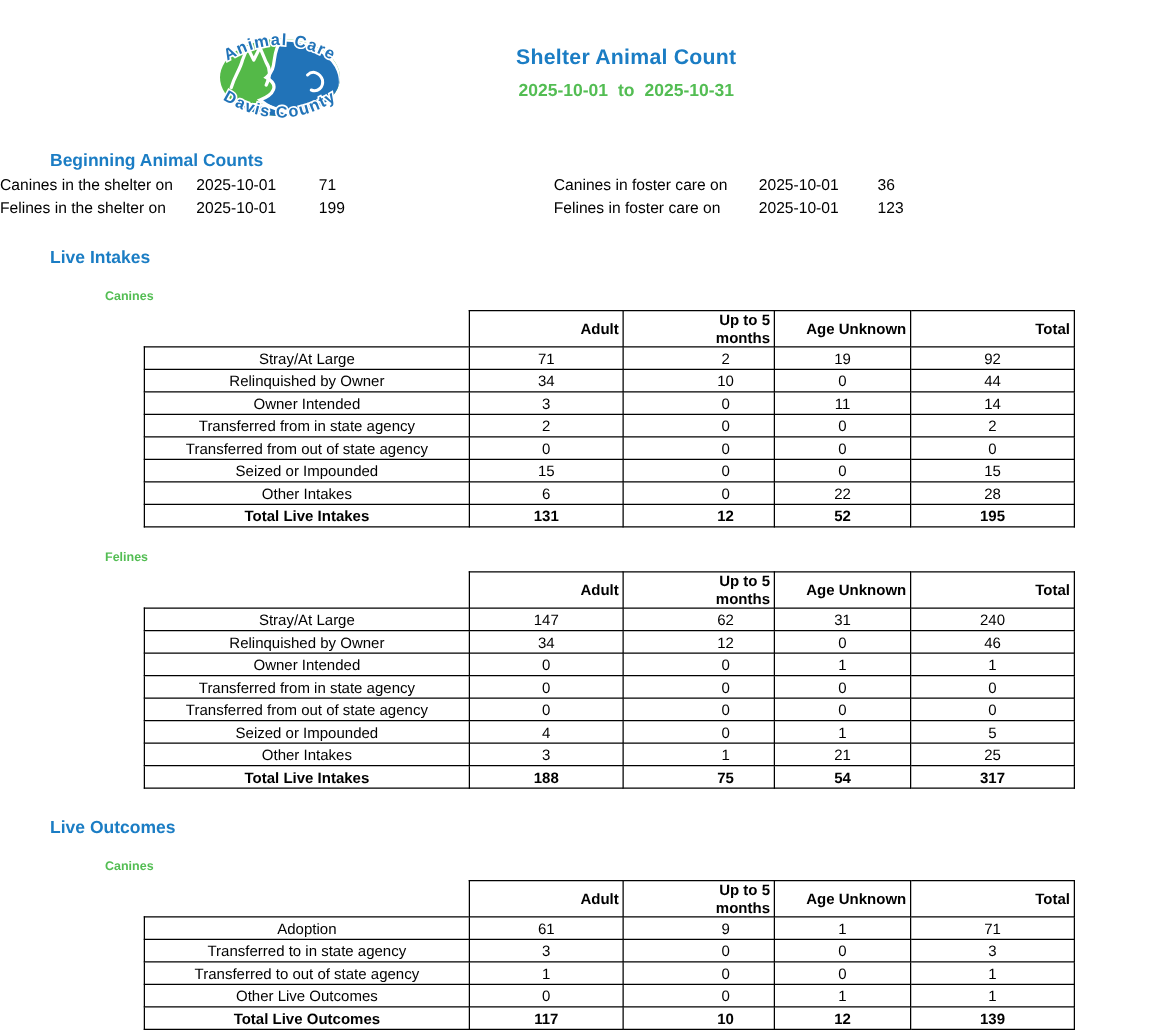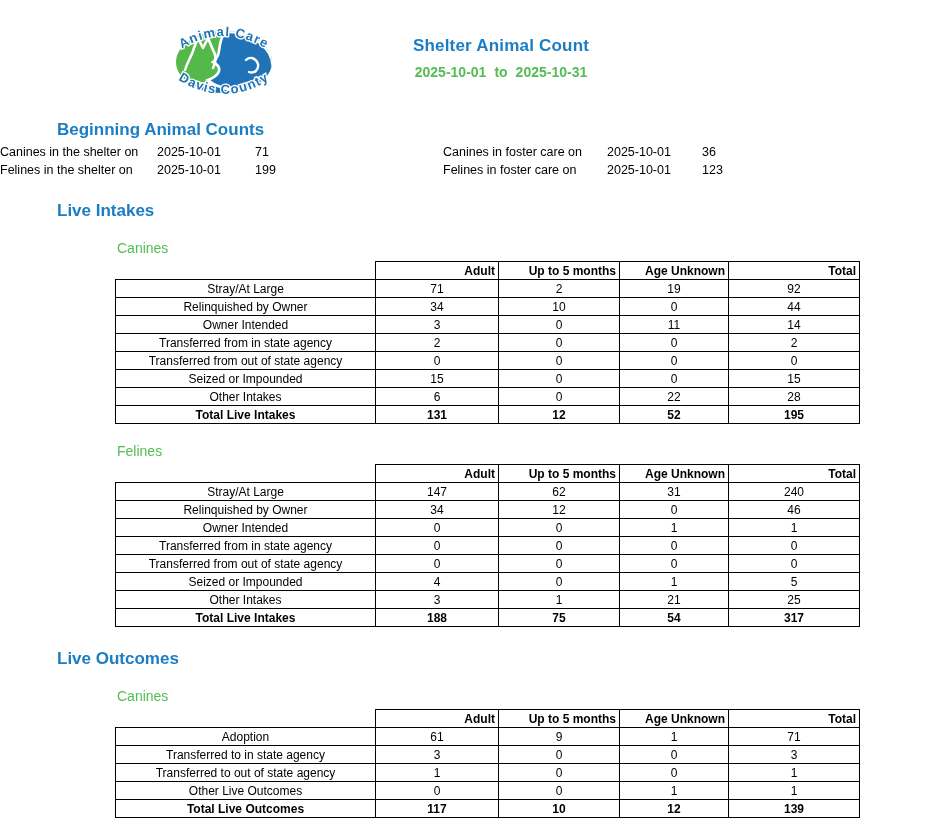--- a/index.html
+++ b/index.html
@@ -16,41 +16,41 @@
     font-family:"Liberation Sans",sans-serif;color:var(--ink);
   }
   
   .header{position:relative;height:120px;}
   .logo{position:absolute;left:158px;top:8px;width:132px;height:102px;}
   .title-block{position:absolute;left:316px;top:36px;width:370px;text-align:center;}
   .title{color:var(--blue);font-size:17px;font-weight:bold;letter-spacing:.2px;}
   .subtitle{color:var(--green);font-size:14px;font-weight:bold;margin-top:8px;}
   .subtitle span{margin:0 4px;}
   
-  .sec-h{font-size:17px;font-weight:bold;color:var(--blue);margin:0 0 4px 57px;}
+  .sec-h{font-size:14px;font-weight:bold;color:var(--blue);margin:0 0 4px 40px;}
   .sec-h.live{margin-top:22px;margin-bottom:0;}
-  .species-h{font-size:14px;font-weight:normal;color:var(--green);margin:19px 0 5px 117px;}
+  .species-h{font-size:10px;font-weight:bold;color:var(--green);margin:19px 0 5px 84px;}
   
   .begin-row{display:flex;font-size:12.5px;line-height:17.5px;}
   .b-label{width:157px;}
   .b-date{width:98px;}
   .b-value{width:188px;}
   .b-label2{width:164px;}
   .b-date2{width:95px;}
   .b-value2{flex:1;}
   
   table.count-table{border-collapse:collapse;margin-left:115px;font-size:12px;table-layout:fixed;}
   .count-table th,.count-table td{border:1.5px solid #000;height:18px;padding:0 3px;}
   .count-table th{font-weight:bold;text-align:right;font-size:12px;}
   .count-table th.corner{border:none;background:transparent;}
   .count-table td.lbl{text-align:center;}
   .count-table td.num{text-align:center;}
   .count-table th:nth-child(1),.count-table td:nth-child(1){width:260px;}
   .count-table th:nth-child(2),.count-table td:nth-child(2){width:123px;}
-  .count-table th:nth-child(3),.count-table td:nth-child(3){width:121px;}
+  .count-table th:nth-child(3),.count-table td:nth-child(3){width:121px;padding-left:46px;}
   .count-table th:nth-child(4),.count-table td:nth-child(4){width:109px;}
   .count-table th:nth-child(5),.count-table td:nth-child(5){width:131px;margin-left:36px;}
   .count-table tr.total-row td{font-weight:bold;}
   
   .logo text{
     font-family:"Liberation Sans",sans-serif;font-weight:bold;font-size:13px;
     fill:var(--logo-blue);stroke:#ffffff;stroke-width:2.6px;paint-order:stroke;
     letter-spacing:1.2px;
   }
 </style>

